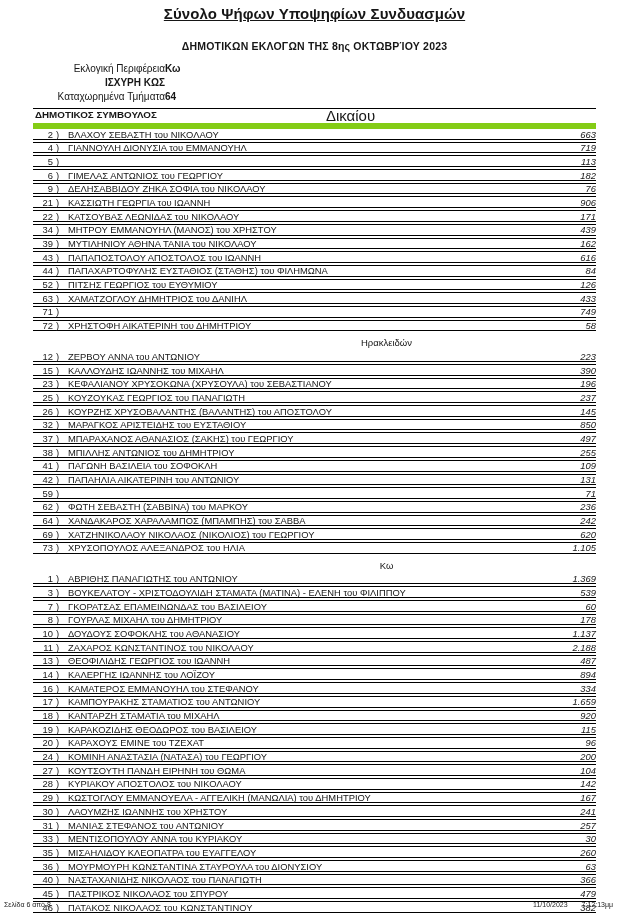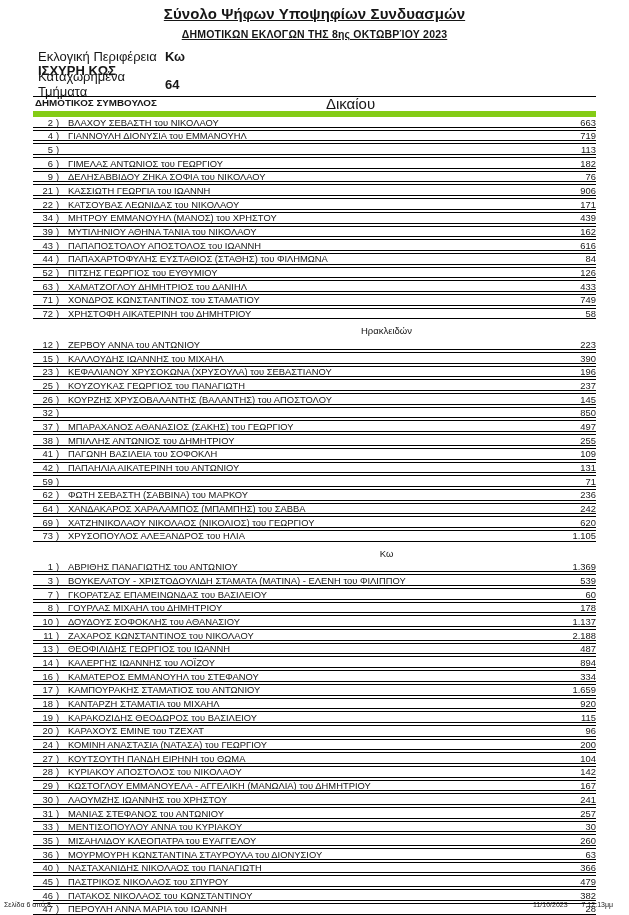--- a/index.html
+++ b/index.html
@@ -15,23 +15,23 @@
     position: absolute; inset: 0;
     padding: 4px 33px 0 33px;
     box-sizing: border-box;
   }
   .title1 {
     text-align: center; font-weight: bold; font-size: 15px;
     text-decoration: underline; margin-top: 1px; letter-spacing: 0.1px;
   }
   .title2 {
     text-align: center; font-weight: bold; font-size: 10.5px;
-    text-decoration: underline; margin-top: 6px; letter-spacing: 0.2px;
-  }
-  .meta { margin-top: 9px; font-size: 13px; padding-left: 5px; }
+    margin-top: 18px; letter-spacing: 0.2px;
+  }
+  .meta { margin-top: 9px; font-size: 10px; padding-left: 5px; text-align: right; }
   .meta-row { display: flex; align-items: center; height: 14px; }
   .meta-label { width: 127px; }
   .meta-value { font-weight: bold; }
   .bold { font-weight: bold; }
   .office-bar {
     margin-top: 5px;
     border-top: 1px solid #000;
     border-bottom: 6px solid #84cc16;
     position: relative;
     height: 14px;
@@ -56,21 +56,21 @@
     height: 9.2px; line-height: 9.2px;
     font-size: 9.4px;
     border-bottom: 1px solid #000;
     margin-bottom: 2px;
     padding-top: 0.5px;
   }
   .rows .row + .row { border-top: 1px solid #000; }
   .rnum { width: 20px; text-align: right; flex: 0 0 auto; }
   .rparen { width: 15px; text-align: left; padding-left: 3px; flex: 0 0 auto; box-sizing: border-box; }
   .rname { flex: 1 1 auto; white-space: nowrap; overflow: visible; }
-  .rvotes { margin-left: auto; flex: 0 0 auto; }
+  .rvotes { margin-left: auto; flex: 0 0 auto; font-style: italic; }
   .footer {
     position: absolute; left: 4px; right: 16px; bottom: 7px;
     display: flex; justify-content: space-between;
     font-size: 7px; color: #222;
   }
   .footer-right { display: inline-flex; gap: 14px; }
 </style>
 </head>
 <body>
 
@@ -173,21 +173,20 @@
   </div>
         <div class="row">
     <span class="rnum">63</span>
     <span class="rparen">)</span>
     <span class="rname">ΧΑΜΑΤΖΟΓΛΟΥ ΔΗΜΗΤΡΙΟΣ του ΔΑΝΙΗΛ</span>
     <span class="rvotes">433</span>
   </div>
         <div class="row">
     <span class="rnum">71</span>
     <span class="rparen">)</span>
-    <span class="rname">ΧΟΝΔΡΟΣ ΚΩΝΣΤΑΝΤΙΝΟΣ του ΣΤΑΜΑΤΙΟΥ</span>
     <span class="rvotes">749</span>
   </div>
         <div class="row">
     <span class="rnum">72</span>
     <span class="rparen">)</span>
     <span class="rname">ΧΡΗΣΤΟΦΗ ΑΙΚΑΤΕΡΙΝΗ του ΔΗΜΗΤΡΙΟΥ</span>
     <span class="rvotes">58</span>
   </div>
       </div>
       <div class="section-header">Ηρακλειδών</div>
@@ -218,20 +217,21 @@
   </div>
         <div class="row">
     <span class="rnum">26</span>
     <span class="rparen">)</span>
     <span class="rname">ΚΟΥΡΖΗΣ ΧΡΥΣΟΒΑΛΑΝΤΗΣ (ΒΑΛΑΝΤΗΣ) του ΑΠΟΣΤΟΛΟΥ</span>
     <span class="rvotes">145</span>
   </div>
         <div class="row">
     <span class="rnum">32</span>
     <span class="rparen">)</span>
+    <span class="rname">ΜΑΡΑΓΚΟΣ ΑΡΙΣΤΕΙΔΗΣ του ΕΥΣΤΑΘΙΟΥ</span>
     <span class="rvotes">850</span>
   </div>
         <div class="row">
     <span class="rnum">37</span>
     <span class="rparen">)</span>
     <span class="rname">ΜΠΑΡΑΧΑΝΟΣ ΑΘΑΝΑΣΙΟΣ (ΣΑΚΗΣ) του ΓΕΩΡΓΙΟΥ</span>
     <span class="rvotes">497</span>
   </div>
         <div class="row">
     <span class="rnum">38</span>

